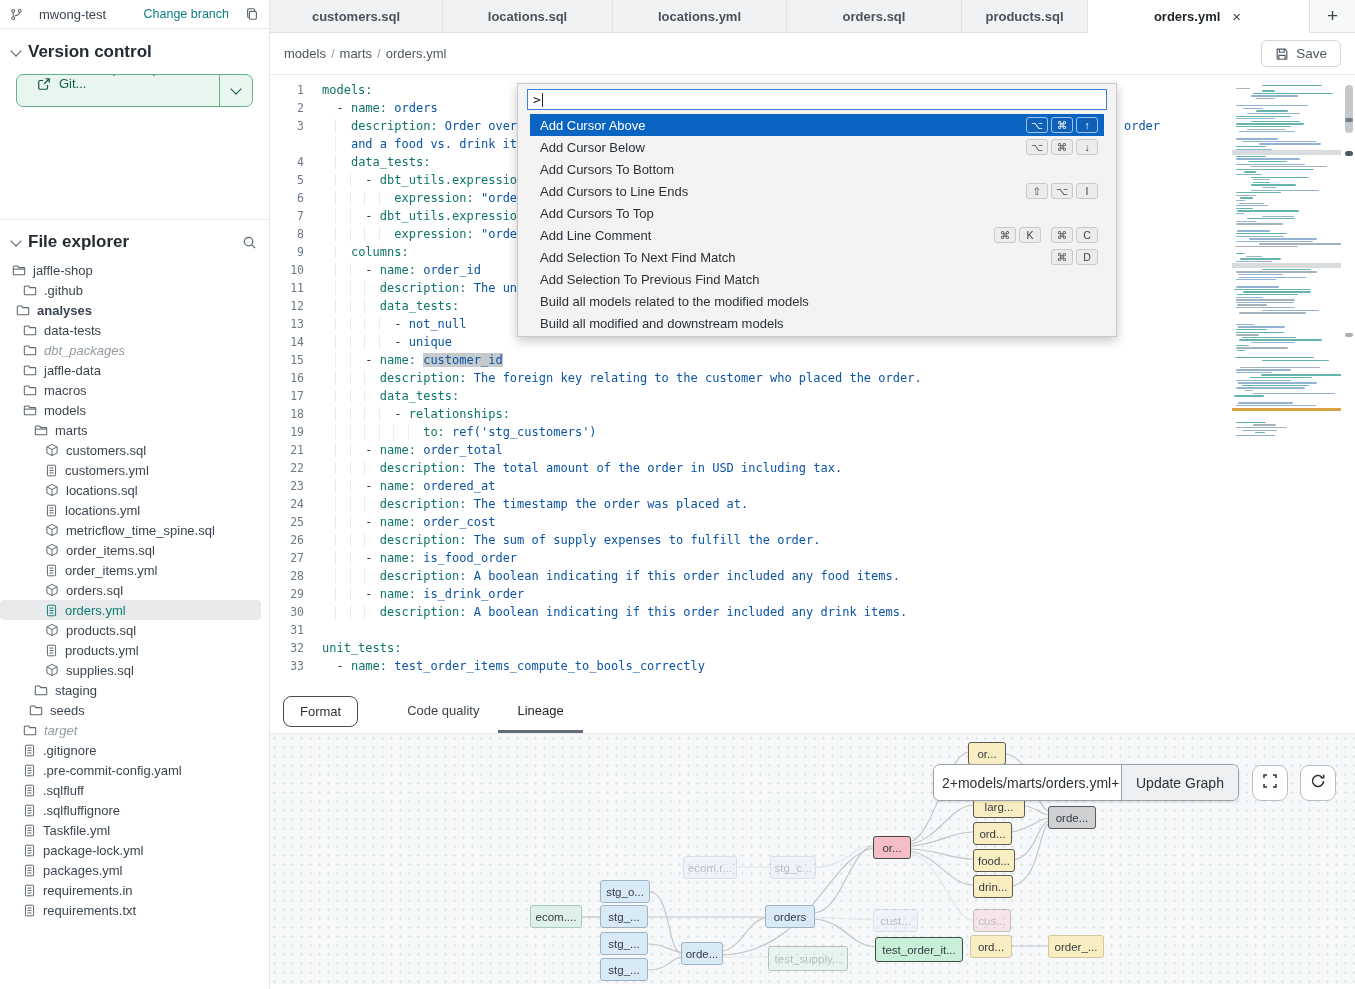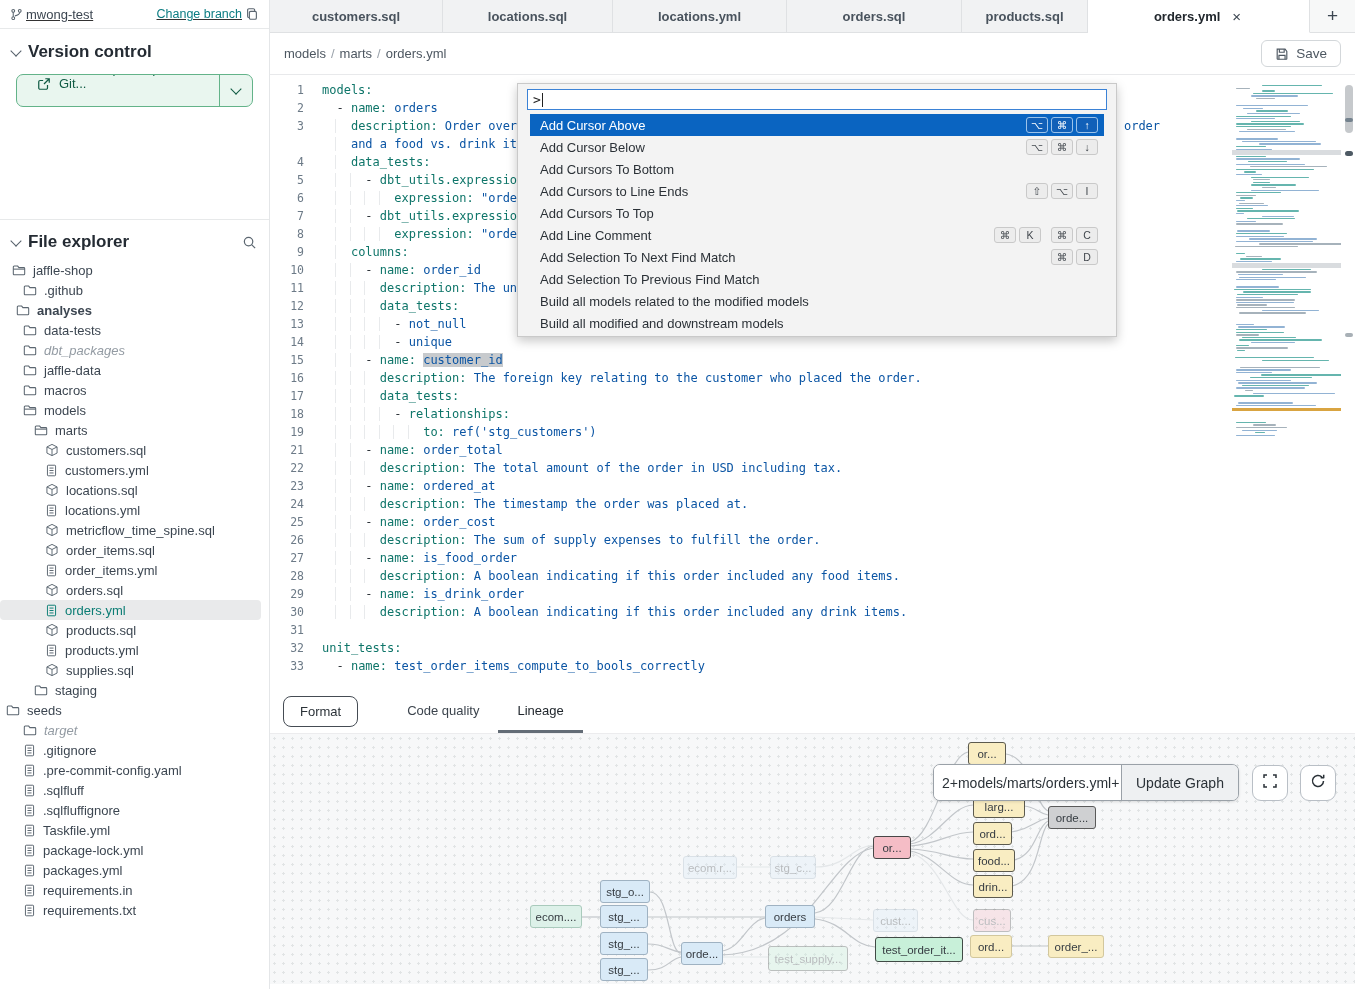--- a/index.html
+++ b/index.html
@@ -3,22 +3,22 @@
 <meta charset="utf-8">
 <style>
   * { margin:0; padding:0; box-sizing:border-box; }
   html,body { width:1355px; height:989px; overflow:hidden; background:#fff;
     font-family:"Liberation Sans", sans-serif; color:#333; }
   .app { position:relative; width:1355px; height:989px; }
 
   
   .sidebar { position:absolute; left:0; top:0; width:270px; height:989px;
     background:#fff; border-right:1px solid #e4e6e8; overflow:hidden; }
-  .branch-row { height:29px; display:flex; align-items:center; gap:3px;
-    padding:0 10px; border-bottom:1px solid #e7e9ea;text-decoration:underline; }
+  .branch-row { height:29px; display:flex; align-items:center; gap:16px;
+    padding:0 10px; border-bottom:1px solid #e7e9ea; }
   .branch-name { font-size:13px; color:#3c4651; flex:0 0 auto; }
   .branch-spacer { flex:1; }
   .link-teal { font-size:12.5px; color:#0c7d83; cursor:pointer; }
   .icon-btn { display:flex; align-items:center; color:#5b6670; cursor:pointer; }
   .section-head { display:flex; align-items:center; gap:8px; padding:13px 12px 8px 12px; }
   .section-title { font-size:17px; font-weight:bold; color:#242b33; }
   .chev { width:8px; height:8px; border-left:1.5px solid #55606a; border-bottom:1.5px solid #55606a;
     transform:rotate(-45deg); margin-top:-3px; }
   .pr-btn { margin:4px 16px 0 16px; display:flex; align-items:stretch; height:33px;
     border:1px solid #63b389; border-radius:7px; background:#e9f6ef; color:#0f5b43;
@@ -377,21 +377,21 @@
           <span class="tlabel">supplies.sql</span>
         </div>
         <div class="tree-row" style="padding-left: 34px;">
           <span class="ticon">
             <svg width="14" height="14" viewBox="0 0 16 16" fill="none" stroke="#5b6670" stroke-width="1.2">
               <path d="M1.5 4.5A1 1 0 0 1 2.5 3.5h4l1.4 1.8h5.6a1 1 0 0 1 1 1v6.2a1 1 0 0 1-1 1h-11a1 1 0 0 1-1-1z"></path>
             </svg>
           </span>
           <span class="tlabel">staging</span>
         </div>
-        <div class="tree-row" style="padding-left: 6px;">
+        <div class="tree-row" style="padding-left: 29px;">
           <span class="ticon">
             <svg width="14" height="14" viewBox="0 0 16 16" fill="none" stroke="#5b6670" stroke-width="1.2">
               <path d="M1.5 4.5A1 1 0 0 1 2.5 3.5h4l1.4 1.8h5.6a1 1 0 0 1 1 1v6.2a1 1 0 0 1-1 1h-11a1 1 0 0 1-1-1z"></path>
             </svg>
           </span>
           <span class="tlabel">seeds</span>
         </div>
         <div class="tree-row muted" style="padding-left: 23px;">
           <span class="ticon">
             <svg width="14" height="14" viewBox="0 0 16 16" fill="none" stroke="#5b6670" stroke-width="1.2">

